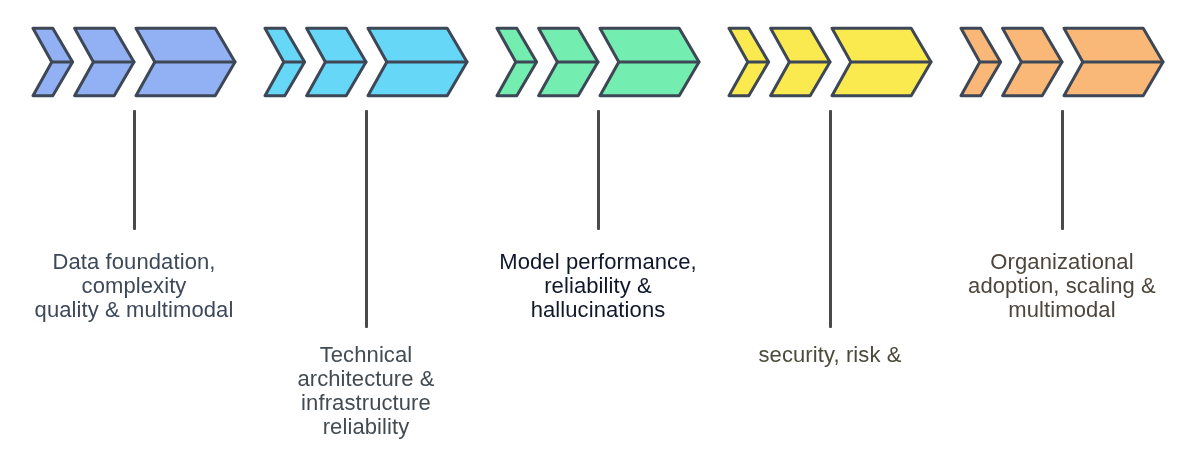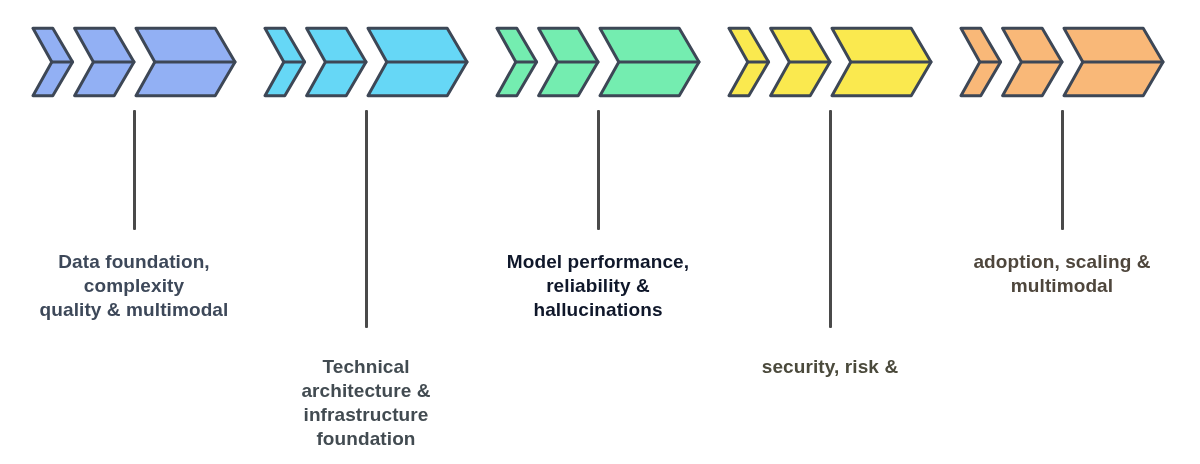--- a/index.html
+++ b/index.html
@@ -12,25 +12,25 @@
     width:232px; flex:0 0 232px;
     display:flex; flex-direction:column; align-items:center;
   }
   .chevrons{ margin-top:26px; display:block; }
   .chev{ stroke-width:3; stroke-linejoin:round; }
   .mid{ stroke-width:3; stroke-linecap:round; }
   .connector{ width:3px; margin-top:12px; border-radius:1px; }
   .stage.short .connector{ height:120px; }
   .stage.long  .connector{ height:218px; }
   .label{
-    font-weight:bold; font-size:19px; line-height:24px; text-align:center;
+    font-weight:normal; font-size:22px; line-height:24px; text-align:center;
     letter-spacing:0.1px; max-width:220px;
   }
   .stage.short .label{ margin-top:20px; }
-  .stage.long  .label{ margin-top:27px; }
+  .stage.long  .label{ margin-top:15px; }
 </style>
 </head>
 <body>
 
 <div class="canvas" style="background: rgb(255, 255, 255);">
   <div class="stage short">
     <svg class="chevrons" width="206" height="72" viewBox="0 0 208 72" aria-hidden="true">
       <polygon class="chev" points="2,2 22,2 42,36 22,70 2,70 21,36" fill="#92b0f4" stroke="#3d4756"></polygon>
       <polygon class="chev" points="44,2 84,2 104,36 84,70 44,70 63,36" fill="#92b0f4" stroke="#3d4756"></polygon>
       <polygon class="chev" points="106,2 186,2 206,36 186,70 106,70 125,36" fill="#92b0f4" stroke="#3d4756"></polygon>
@@ -53,21 +53,21 @@
       <polygon class="chev" points="106,2 186,2 206,36 186,70 106,70 125,36" fill="#66d7f6" stroke="#3d4756"></polygon>
       <line class="mid" x1="21" y1="36" x2="42" y2="36" stroke="#3d4756"></line>
       <line class="mid" x1="63" y1="36" x2="104" y2="36" stroke="#3d4756"></line>
       <line class="mid" x1="125" y1="36" x2="206" y2="36" stroke="#3d4756"></line>
     </svg>
     <div class="connector" style="background: rgb(74, 74, 74);"></div>
     <div class="label" style="color: rgb(66, 75, 81);">
         <div>Technical</div>
         <div>architecture &amp;</div>
         <div>infrastructure</div>
-        <div>foundation</div>
+        <div>reliability</div>
       </div>
   </div>
 
   <div class="stage short">
     <svg class="chevrons" width="206" height="72" viewBox="0 0 208 72" aria-hidden="true">
       <polygon class="chev" points="2,2 22,2 42,36 22,70 2,70 21,36" fill="#74edb0" stroke="#3d4756"></polygon>
       <polygon class="chev" points="44,2 84,2 104,36 84,70 44,70 63,36" fill="#74edb0" stroke="#3d4756"></polygon>
       <polygon class="chev" points="106,2 186,2 206,36 186,70 106,70 125,36" fill="#74edb0" stroke="#3d4756"></polygon>
       <line class="mid" x1="21" y1="36" x2="42" y2="36" stroke="#3d4756"></line>
       <line class="mid" x1="63" y1="36" x2="104" y2="36" stroke="#3d4756"></line>
@@ -100,17 +100,18 @@
     <svg class="chevrons" width="206" height="72" viewBox="0 0 208 72" aria-hidden="true">
       <polygon class="chev" points="2,2 22,2 42,36 22,70 2,70 21,36" fill="#f9b878" stroke="#3d4756"></polygon>
       <polygon class="chev" points="44,2 84,2 104,36 84,70 44,70 63,36" fill="#f9b878" stroke="#3d4756"></polygon>
       <polygon class="chev" points="106,2 186,2 206,36 186,70 106,70 125,36" fill="#f9b878" stroke="#3d4756"></polygon>
       <line class="mid" x1="21" y1="36" x2="42" y2="36" stroke="#3d4756"></line>
       <line class="mid" x1="63" y1="36" x2="104" y2="36" stroke="#3d4756"></line>
       <line class="mid" x1="125" y1="36" x2="206" y2="36" stroke="#3d4756"></line>
     </svg>
     <div class="connector" style="background: rgb(74, 74, 74);"></div>
     <div class="label" style="color: rgb(78, 70, 60);">
+        <div>Organizational</div>
         <div>adoption, scaling &amp;</div>
         <div>multimodal</div>
       </div>
   </div>
 </div>
 
 </body></html>

